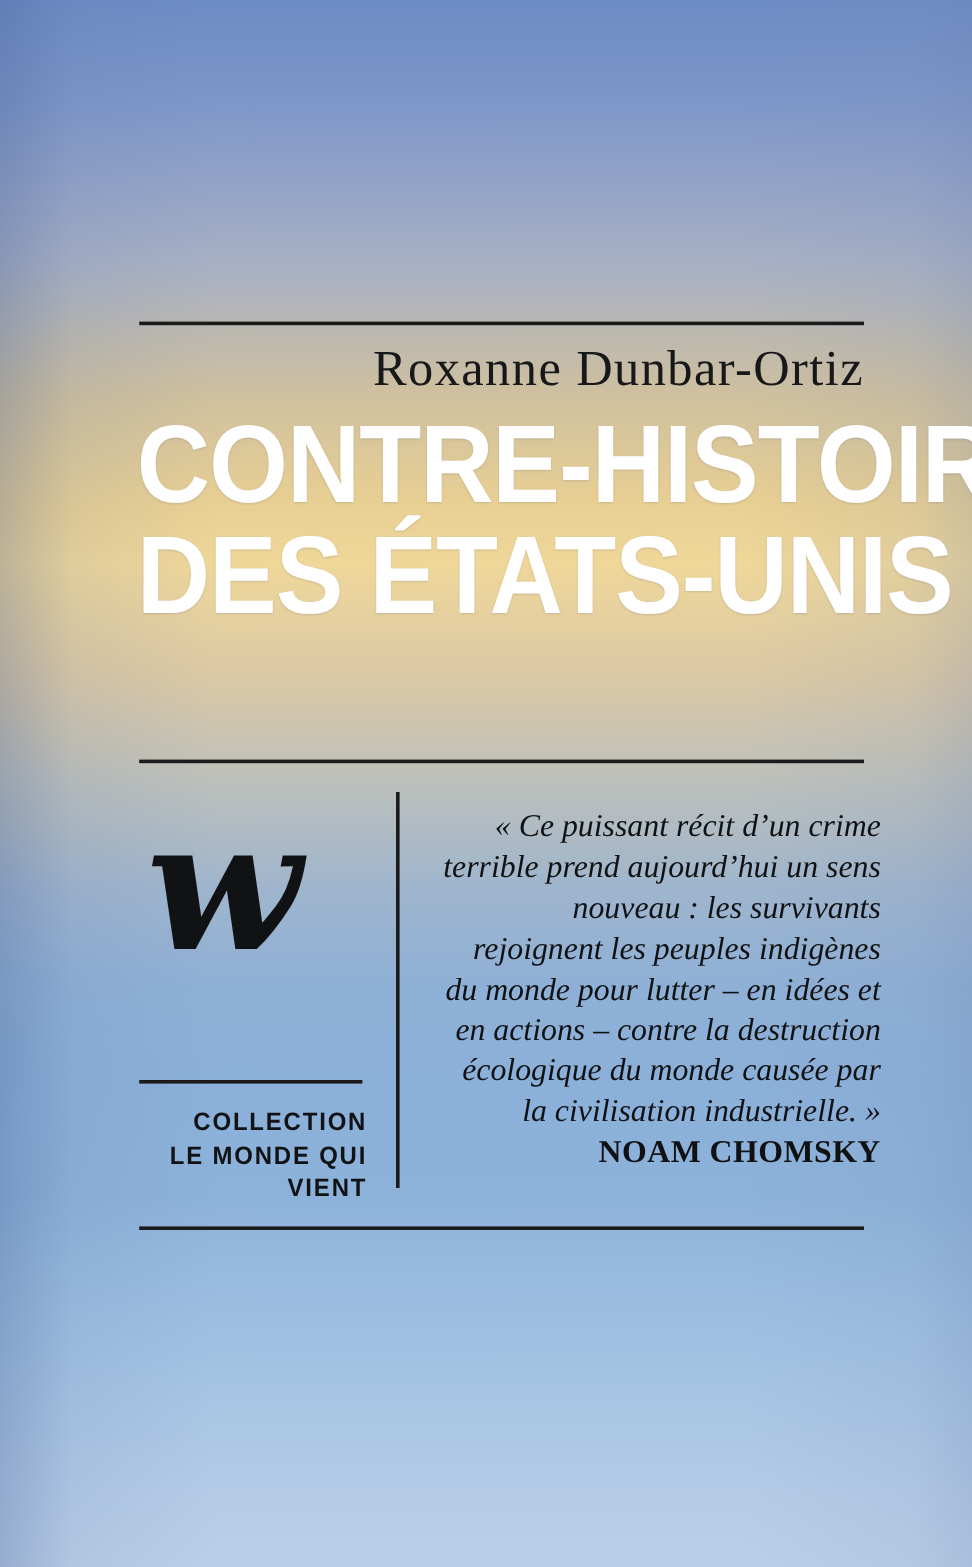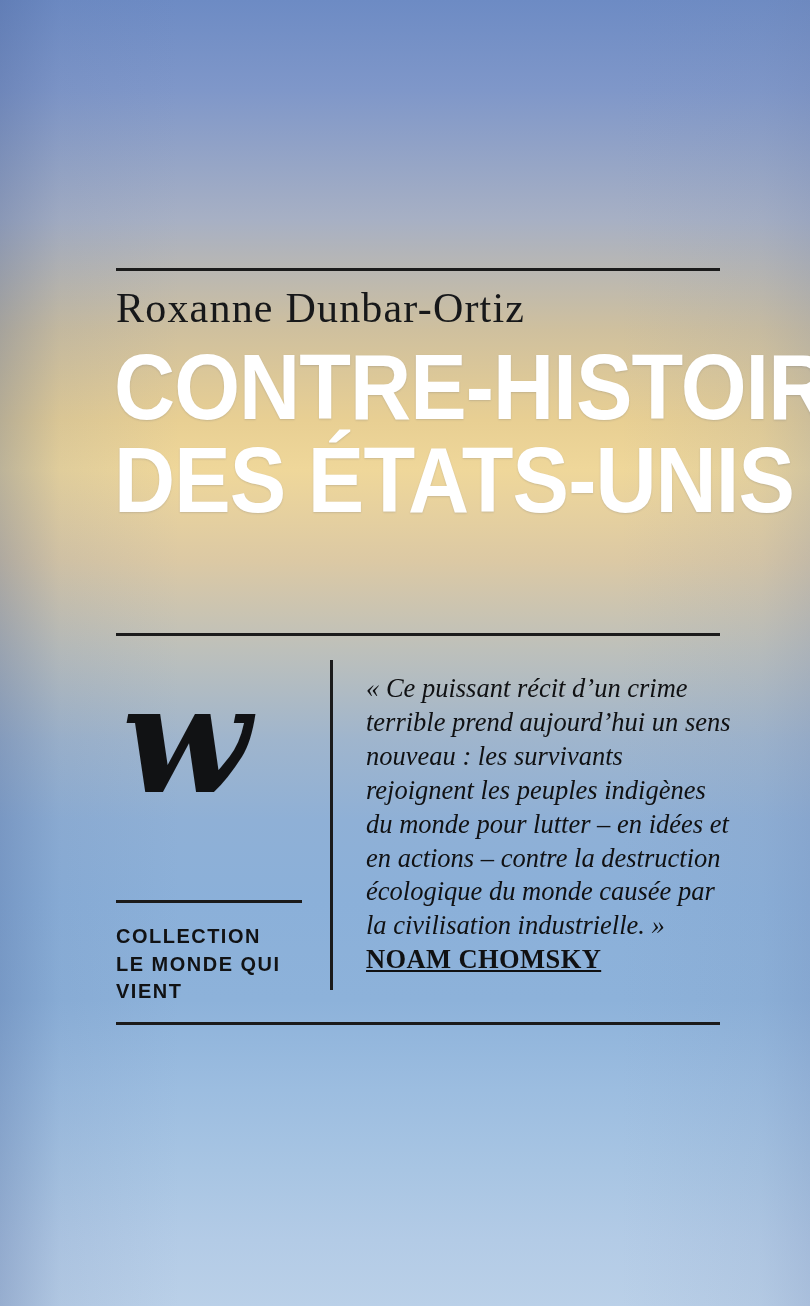--- a/index.html
+++ b/index.html
@@ -52,20 +52,21 @@
        rgba(110,130,175,0.22) 810px);
     pointer-events: none;
   }
 
   .content {
     position: absolute;
     left: 116px;
     top: 0;
     width: 604px;
     height: 100%;
+    text-align: right;
   }
 
   .rule {
     height: 3px;
     background: #1b1b1b;
     width: 100%;
   }
 
   .rule-top { position: absolute; top: 268px; left: 0; width: 604px; }
   .rule-author { position: absolute; top: 633px; left: 0; width: 604px; }
@@ -186,21 +187,20 @@
     font-style: italic;
     font-size: 26.5px;
     line-height: 1.28;
     color: #101113;
   }
   .quote .attrib {
     font-style: normal;
     font-variant: small-caps;
     font-weight: 700;
     letter-spacing: 0.4px;
-    text-decoration: underline;
   }
 </style>
 </head>
 <body>
 
 <div class="cover">
   <div class="content">
 
     <div class="rule rule-top"></div>
 

